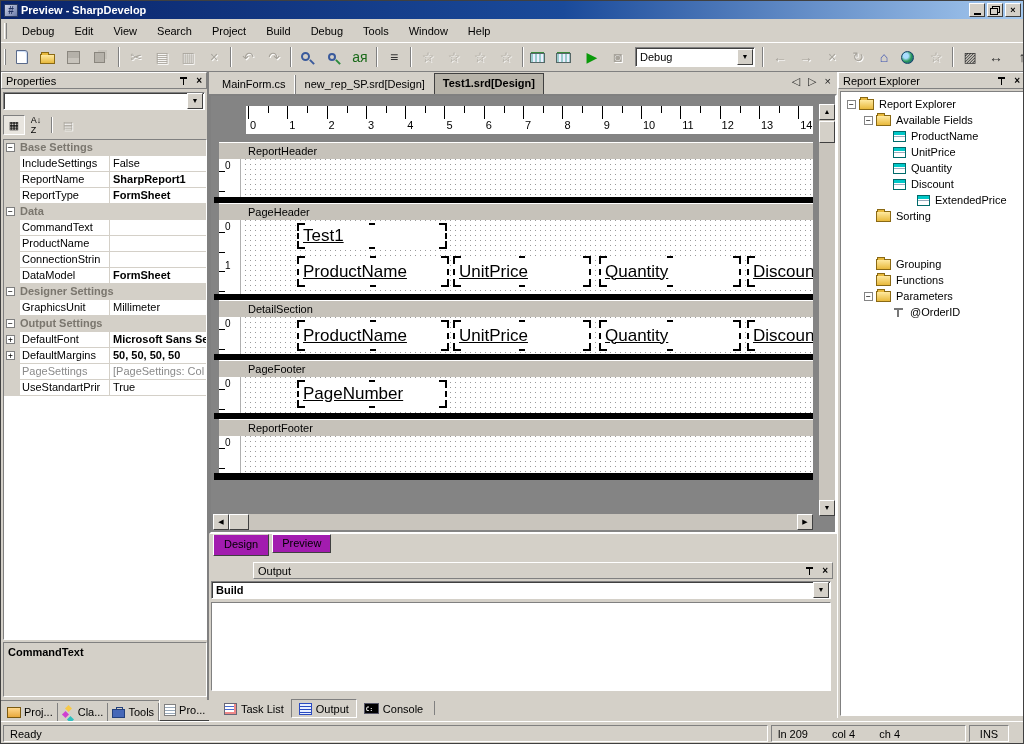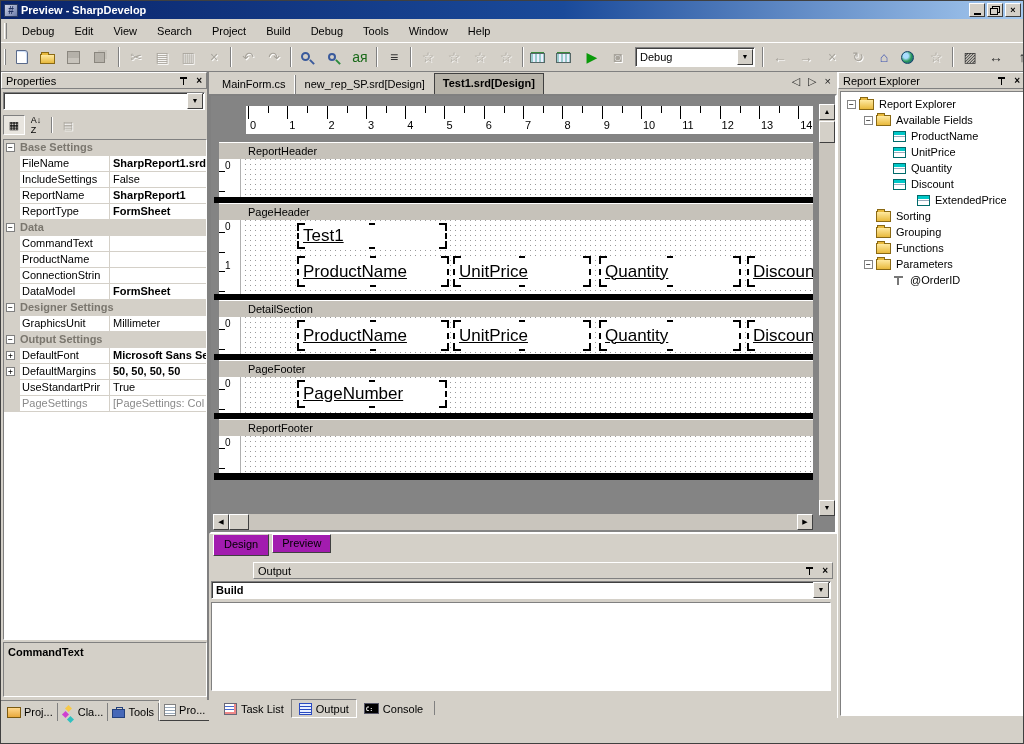--- a/index.html
+++ b/index.html
@@ -354,25 +354,20 @@
           <span>▤</span>
         </span>
     </div>
     <div class="pgrid" id="prop-rows">
         <div class="pcat">
           <span class="pexp">−</span>
           <span style="padding-left: 3px;">Base Settings</span>
         </div>
         <div class="prow">
           <span class="pmargin"></span>
-          <span class="pkey">FileName</span>
-          <span class="pval bold">SharpReport1.srd</span>
-        </div>
-        <div class="prow">
-          <span class="pmargin"></span>
           <span class="pkey">IncludeSettings</span>
           <span class="pval">False</span>
         </div>
         <div class="prow">
           <span class="pmargin"></span>
           <span class="pkey">ReportName</span>
           <span class="pval bold">SharpReport1</span>
         </div>
         <div class="prow">
           <span class="pmargin"></span>
@@ -425,27 +420,27 @@
         </div>
         <div class="prow">
           <span class="pmargin">
             <span class="pexp">+</span>
           </span>
           <span class="pkey">DefaultMargins</span>
           <span class="pval bold">50, 50, 50, 50</span>
         </div>
         <div class="prow">
           <span class="pmargin"></span>
+          <span class="pkey gray">PageSettings</span>
+          <span class="pval gray">[PageSettings: Col</span>
+        </div>
+        <div class="prow">
+          <span class="pmargin"></span>
           <span class="pkey">UseStandartPrir</span>
           <span class="pval">True</span>
-        </div>
-        <div class="prow">
-          <span class="pmargin"></span>
-          <span class="pkey gray">PageSettings</span>
-          <span class="pval gray">[PageSettings: Col</span>
         </div>
       </div>
     <div class="pdesc">
       <b>CommandText</b>
     </div>
     <div class="ptabs" id="ptabs">
         <span class="ptab">
           <span class="icon-proj"></span>
           <span>Proj...</span>
         </span>
@@ -675,21 +670,21 @@
         <div class="trow" style="padding-left: 64px;">
           <span class="texp-sp"></span>
           <span class="ticon icon-field"></span>
           <span>ExtendedPrice</span>
         </div>
         <div class="trow" style="padding-left: 23px;">
           <span class="texp-sp"></span>
           <span class="ticon icon-folder2"></span>
           <span>Sorting</span>
         </div>
-        <div class="trow" style="padding-left: 23px;">
+        <div class="trow" style="padding-left: 23px; margin-top: 32px;">
           <span class="texp-sp"></span>
           <span class="ticon icon-folder2"></span>
           <span>Grouping</span>
         </div>
         <div class="trow" style="padding-left: 23px;">
           <span class="texp-sp"></span>
           <span class="ticon icon-folder2"></span>
           <span>Functions</span>
         </div>
         <div class="trow" style="padding-left: 23px;">
@@ -698,14 +693,23 @@
           <span>Parameters</span>
         </div>
         <div class="trow" style="padding-left: 40px;">
           <span class="texp-sp"></span>
           <span class="ticon icon-param"></span>
           <span>@OrderID</span>
         </div>
       </div>
   </div>
 
+  <div class="statusbar">
+    <div class="sbpanel sbmsg">Ready</div>
+    <div class="sbpanel sbpos">
+      <span>ln 209</span>
+      <span>col 4</span>
+      <span>ch 4</span>
+    </div>
+    <div class="sbpanel sbmode">INS</div>
+  </div>
 
 </div>
 
 </body></html>

